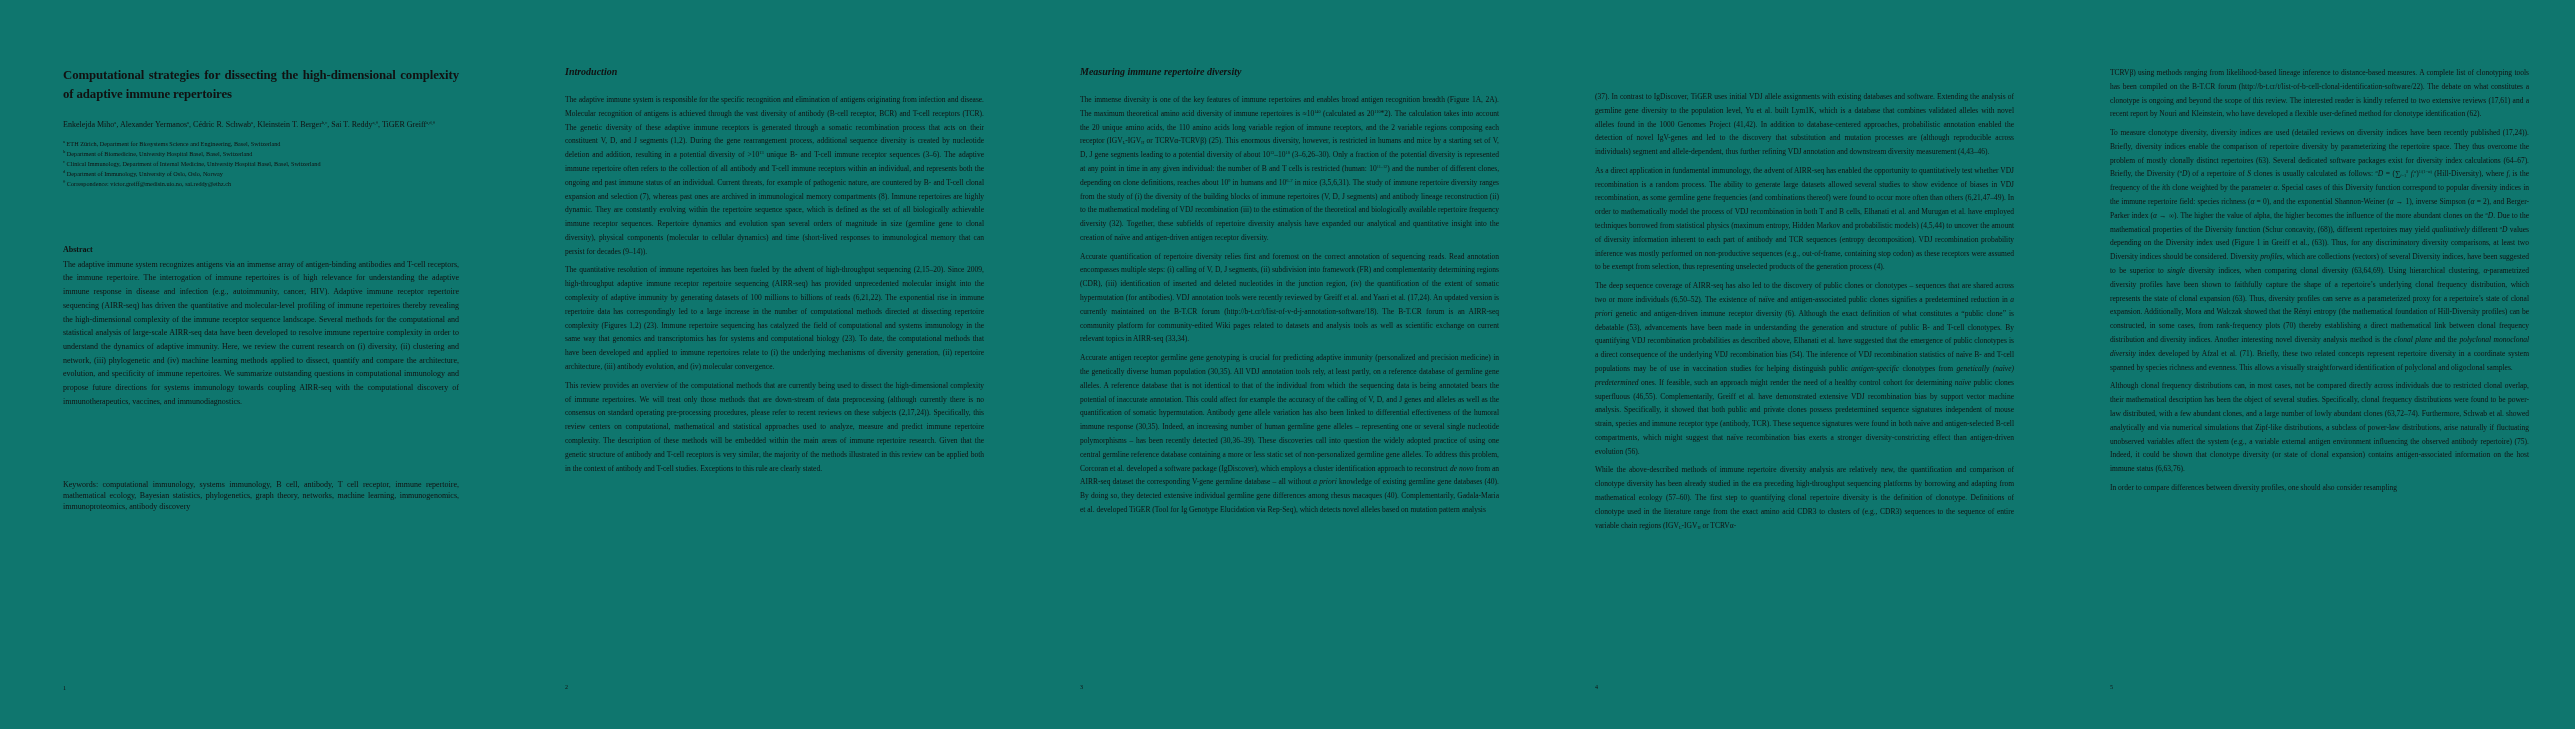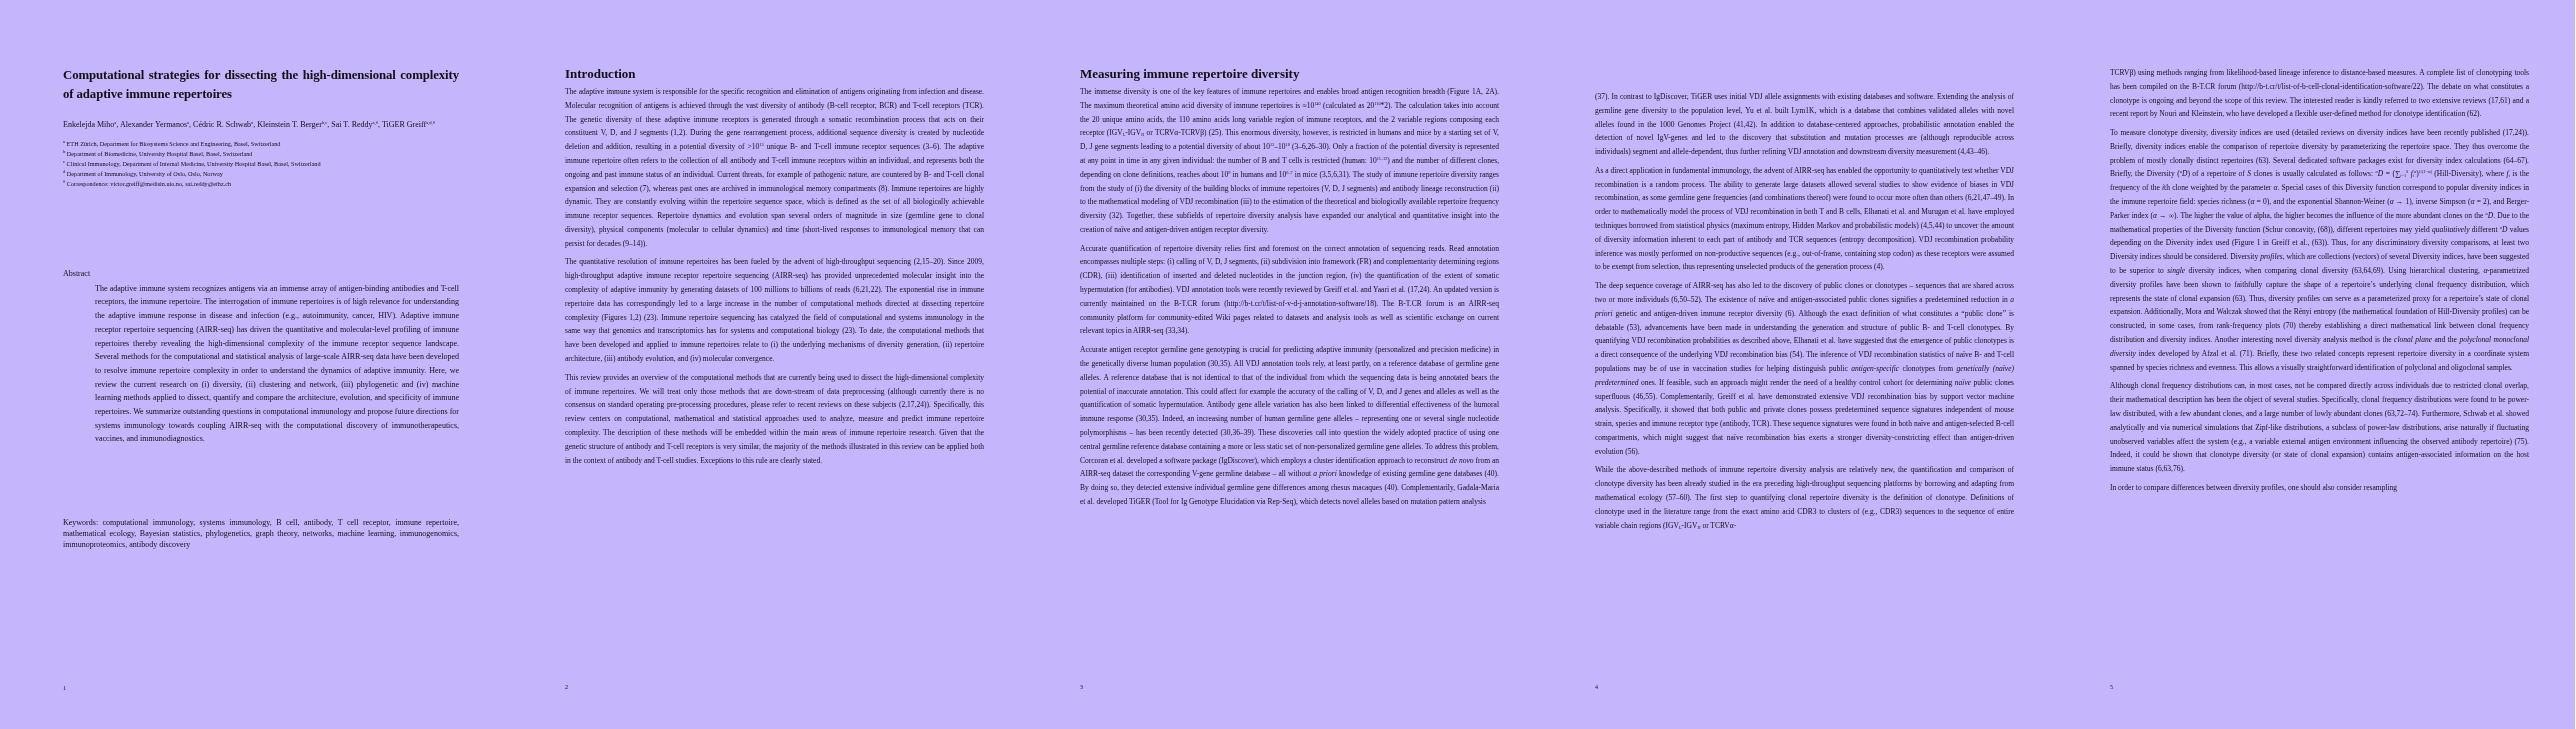--- a/index.html
+++ b/index.html
@@ -1,37 +1,37 @@
 <!DOCTYPE html>
 <html style="font-size:9.7px"><head>
 <meta charset="utf-8">
 <style>
   html, body { margin: 0; padding: 0; background: #ffffff; }
   body { width: 2576px; height: 729px; overflow: hidden; position: relative;
          font-family: "Liberation Serif", serif; color: #111; }
   .strip { position: absolute; left: 0; top: 0; width: 2576px; height: 729px; display: flex; }
-  .page { position: relative; width: 515px; height: 729px; background: #c4b5fd; box-sizing: border-box; }
+  .page { position: relative; width: 515px; height: 729px; background: #0f766e; box-sizing: border-box; }
   .pad { position: absolute; left: 50px; top: 66px; width: 236px; }
   .p1 .pad { left: 63px; top: 66px; width: 396px; }
   .pn { position: absolute; bottom: 39px; font-size: 6px; }
   .p1 .pn { left: 63px; bottom: 38px; }
   .pg .pn { left: 50px; }
   .inner { position: absolute; left: 50px; top: 66px; width: 419px; }
 
   h1.title { font-size: 12.8px; font-weight: bold; line-height: 19px; margin: 0; text-align: justify;
              text-align-last: left; letter-spacing: -0.1px; }
   .authors { margin-top: 14.6px; font-size: 8px; line-height: 12px; text-align: justify; }
   .authors sup, .aff sup { font-size: 4.6px; vertical-align: 3px; line-height: 0; }
   .affs { margin-top: 8.5px; font-size: 6.2px; line-height: 10px; }
   .aff { white-space: nowrap; }
-  .abs-head { margin-top: 80px; font-size: 8px; font-weight: normal; }
-  .abs-body { margin-top: 3.6px; font-size: 8px; line-height: 13.7px; text-align: justify; margin-left: 32px; }
+  .abs-head { margin-top: 56px; font-size: 8px; font-weight: bold; }
+  .abs-body { margin-top: 3.6px; font-size: 8px; line-height: 13.7px; text-align: justify; }
   .kw { margin-top: 71px; font-size: 8px; line-height: 11px; text-align: justify; }
 
-  .sec-head { font-size: 13px; font-weight: bold; margin: 0 0 3px 0; }
+  .sec-head { font-size: 10px; font-weight: bold; margin: 0 0 16px 0; font-style: italic; }
   .para { font-size: 7.5px; line-height: 13.8px; text-align: justify; margin: 0 0 4.9px 0; }
   .para sup { font-size: 4.3px; vertical-align: 3px; line-height: 0; }
   .para sub { font-size: 4.3px; vertical-align: -1.2px; line-height: 0; }
   .para i { font-style: italic; }
 </style>
 </head>
 <body>
 
 <div class="strip">
 

